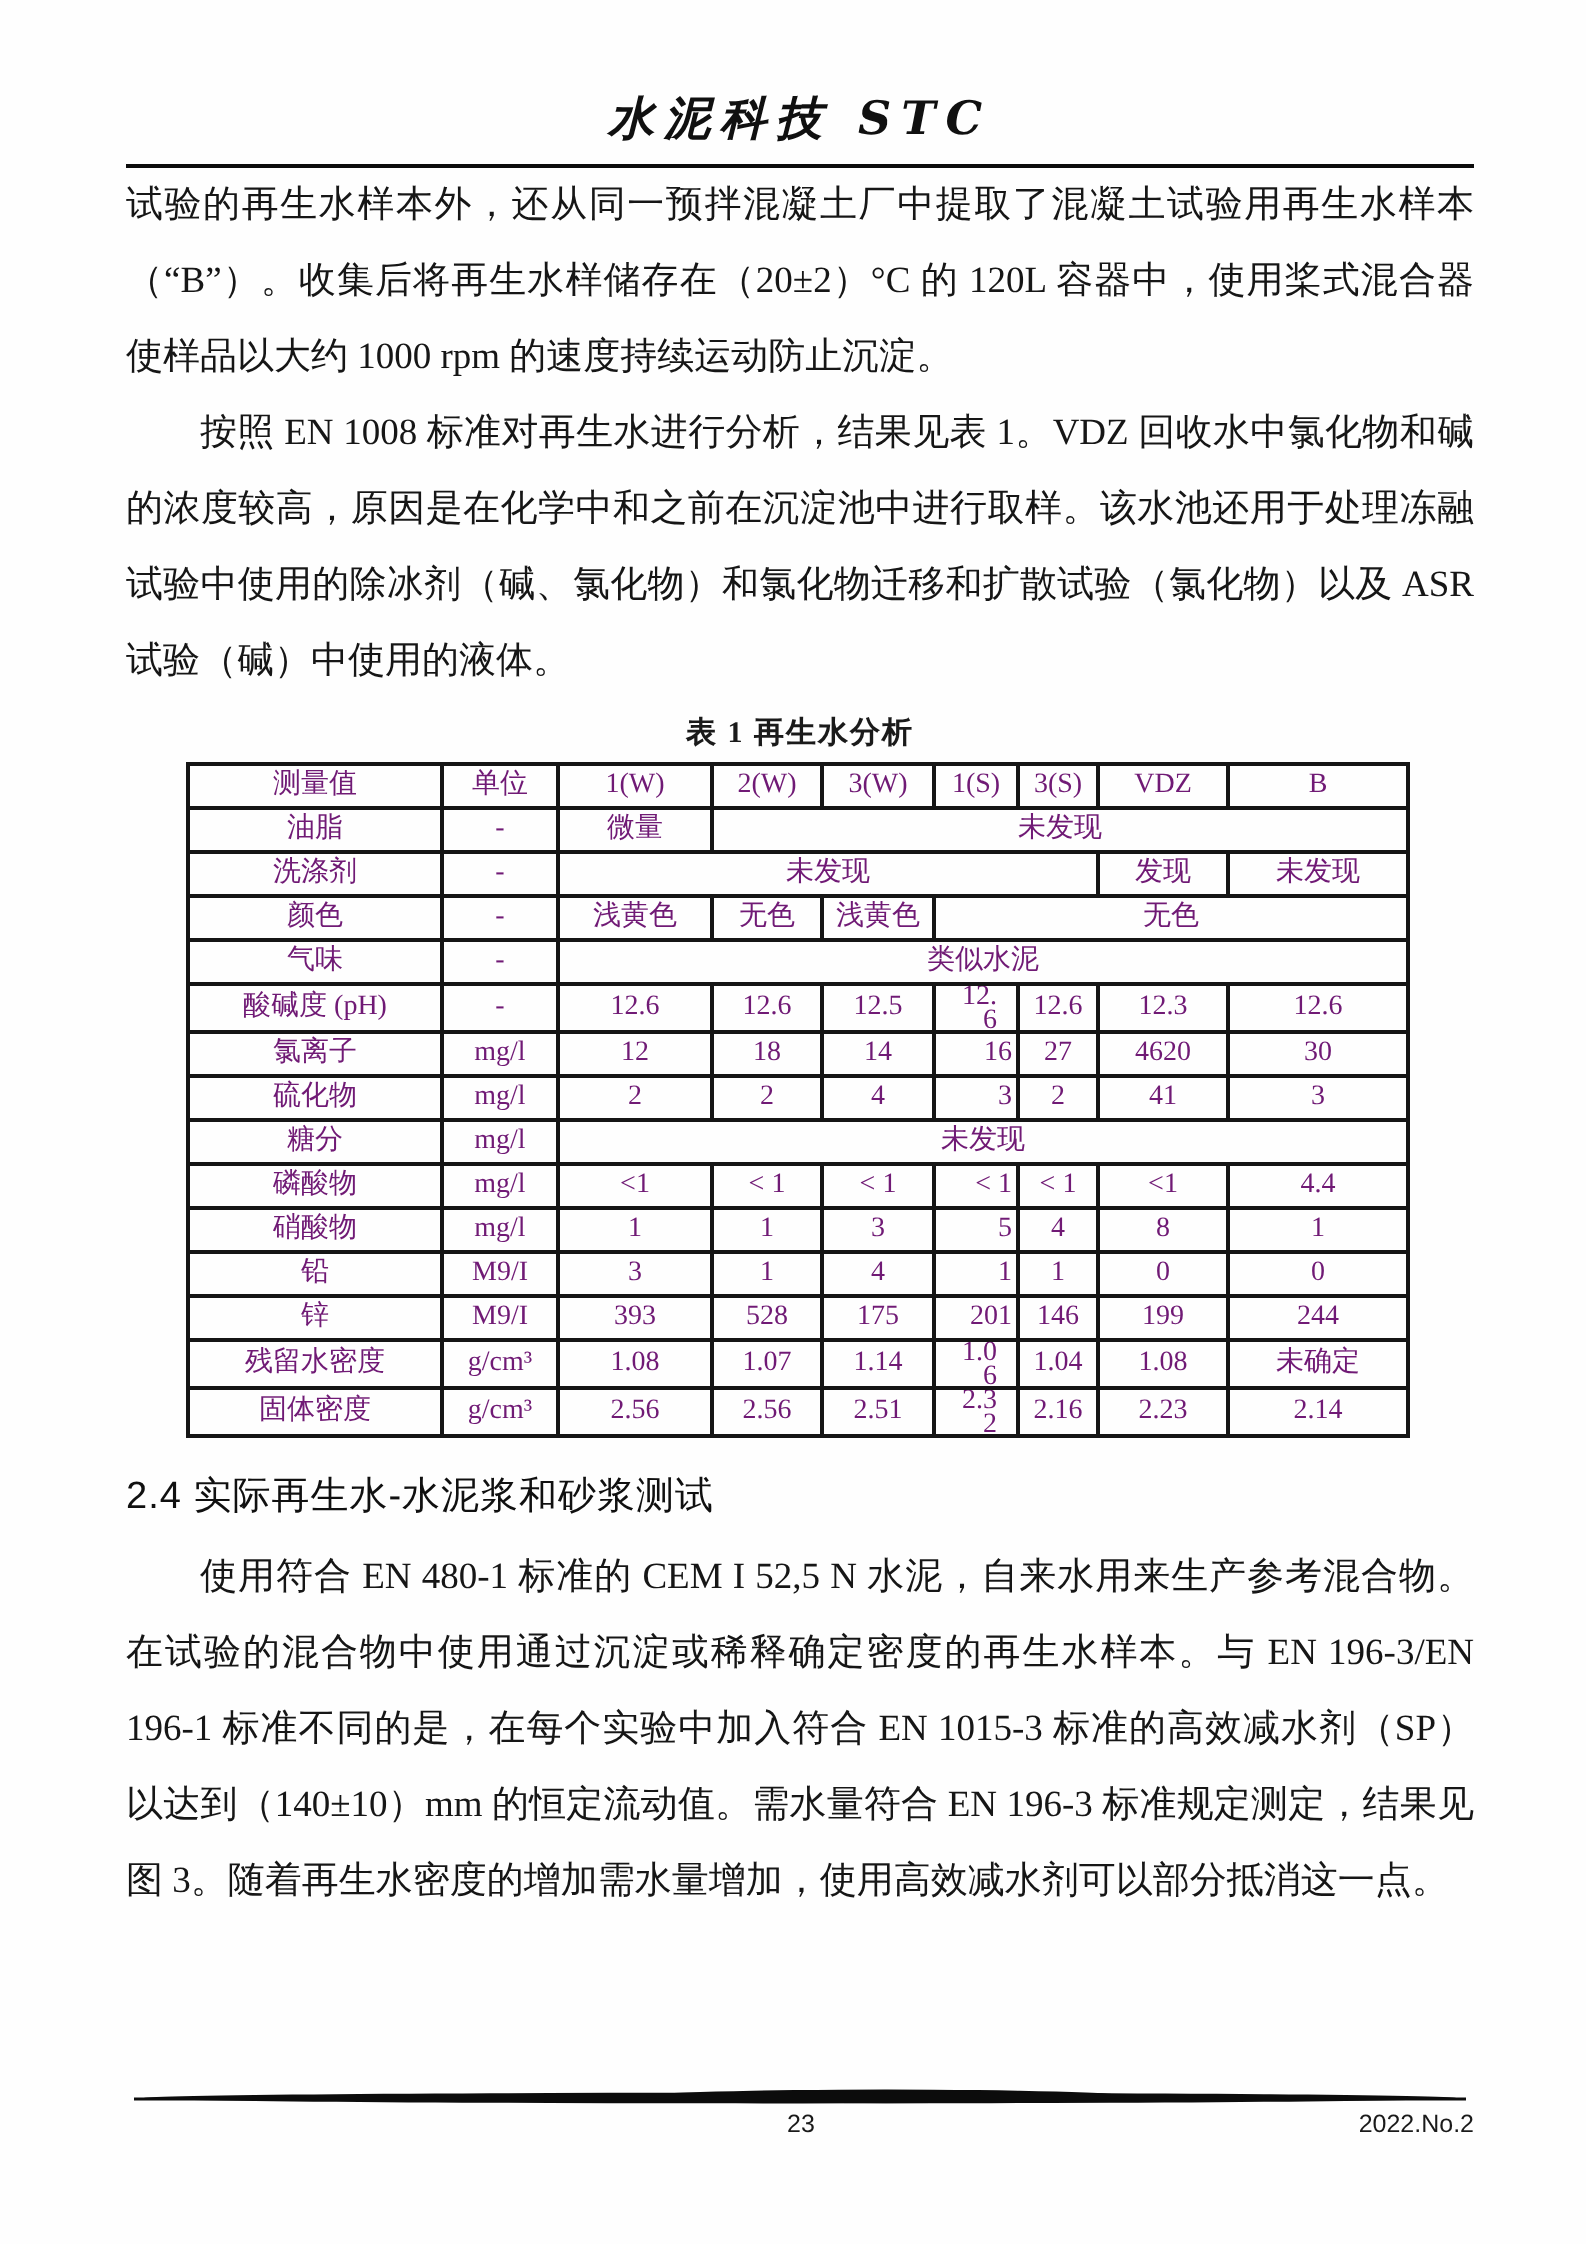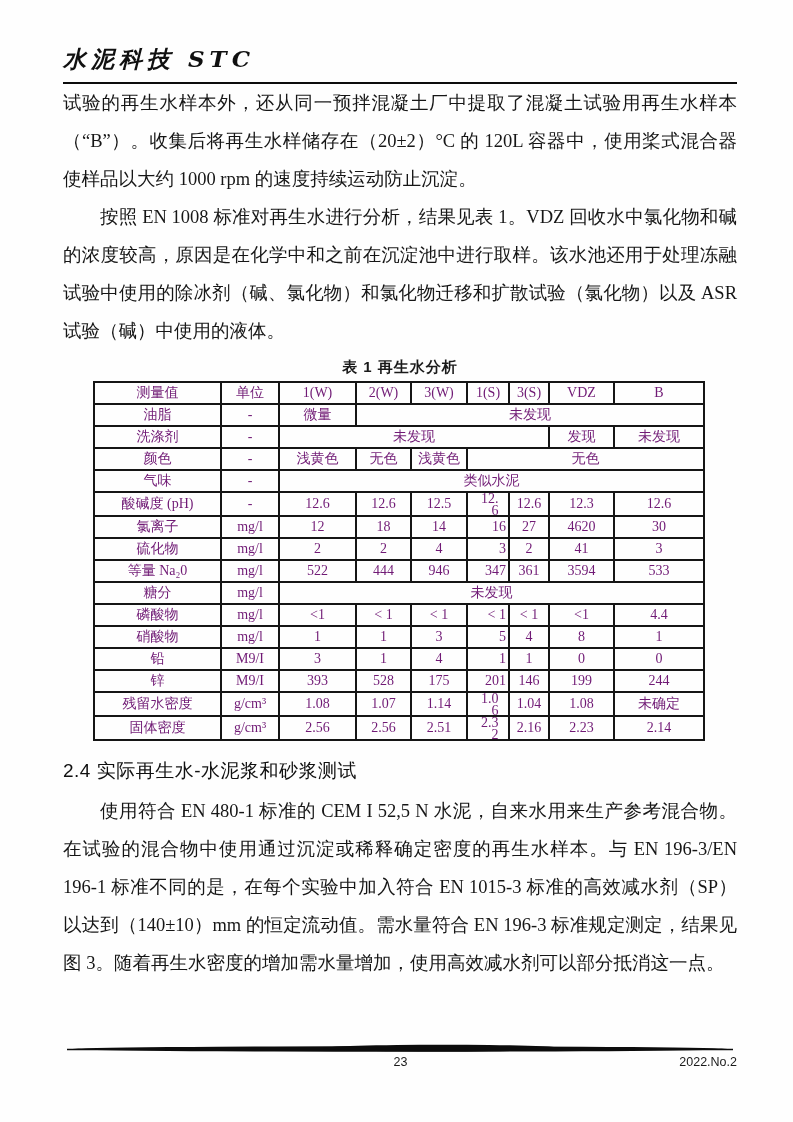--- a/index.html
+++ b/index.html
@@ -10,21 +10,21 @@
     background:#fefefe;
     margin:0 auto;
     overflow:hidden;
     color:#151515;
     font-family:"Liberation Serif","DejaVu Serif",serif;
   }
   .content { position:absolute; left:63px; top:0; width:674px; }
 
   .journal-title {
     padding-top:44px;
-    text-align:left;
+    text-align:center;
     font-family:"DejaVu Serif","Liberation Serif",serif;
     font-style:italic;
     font-weight:bold;
     font-size:23px;
     letter-spacing:5px;
     color:#101010;
   }
   .header-rule {
     margin-top:7px;
     border-top:2.5px solid #0c0c0c;
@@ -35,21 +35,21 @@
     font-size:18.5px;
     line-height:38px;
     text-align:justify;
     color:#161616;
   }
   .indent { text-indent:2em; }
 
   .table-caption {
     margin-top:6px;
     text-align:center;
-    font-family:Liberation Sans, sans-serif;
+    font-family:Liberation Serif, serif;
     font-weight:bold;
     font-size:15px;
     letter-spacing:1px;
     color:#1a1a1a;
     line-height:22px;
   }
 
   table.analysis {
     border-collapse:collapse;
     margin:3px 0 0 30px;
@@ -202,31 +202,20 @@
             <td>mg/l</td>
             <td>2</td>
             <td>2</td>
             <td>4</td>
             <td class="right">3</td>
             <td>2</td>
             <td>41</td>
             <td>3</td>
           </tr>
           <tr>
-            <td>等量 Na₂0</td>
-            <td>mg/l</td>
-            <td>522</td>
-            <td>444</td>
-            <td>946</td>
-            <td class="right">347</td>
-            <td>361</td>
-            <td>3594</td>
-            <td>533</td>
-          </tr>
-          <tr>
             <td>糖分</td>
             <td>mg/l</td>
             <td colspan="7">未发现</td>
           </tr>
           <tr>
             <td>磷酸物</td>
             <td>mg/l</td>
             <td>&lt;1</td>
             <td>&lt; 1</td>
             <td>&lt; 1</td>

